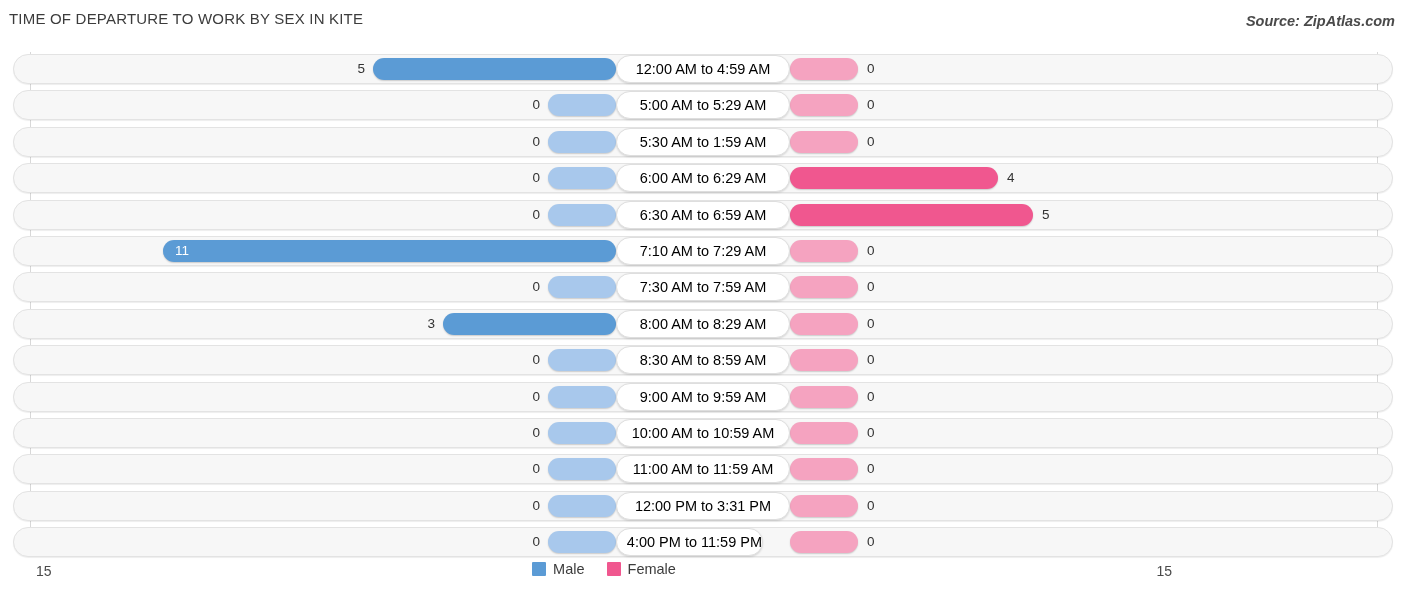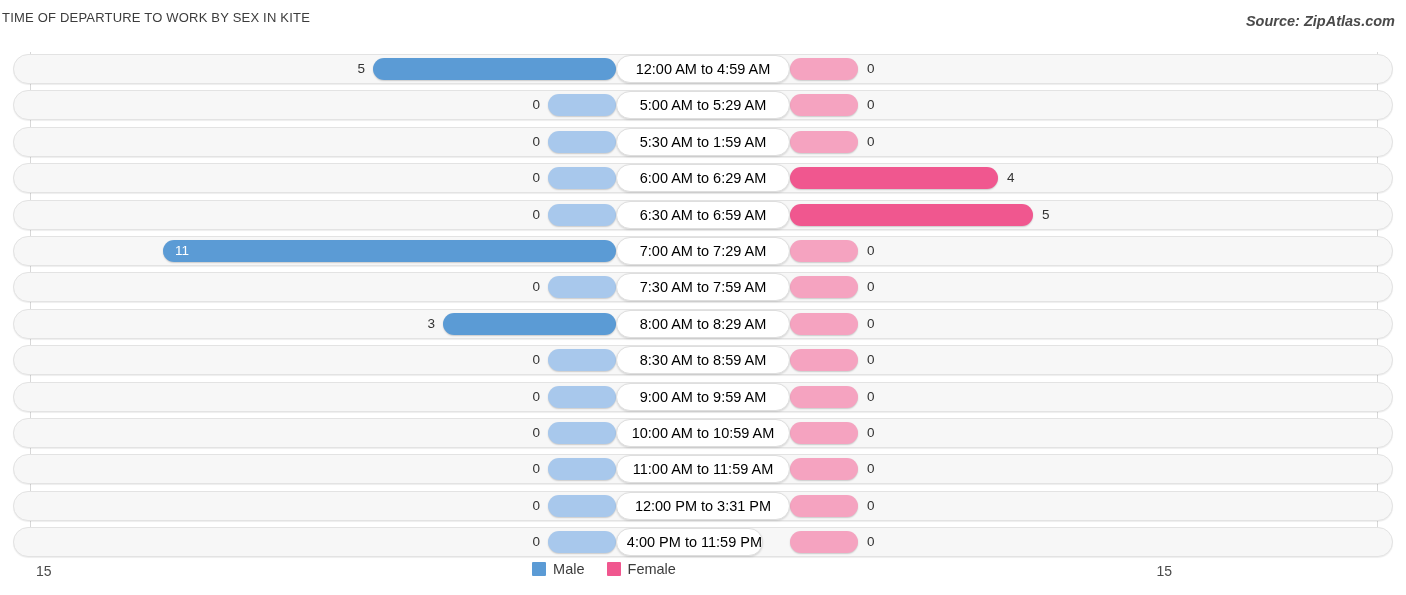--- a/index.html
+++ b/index.html
@@ -18,22 +18,22 @@
   }
 
   
   .header {
     position: absolute;
     top: 0; left: 0; right: 0;
     height: 44px;
   }
   .chart-title {
     position: absolute;
-    left: 2px; top: 10px;
-    font-size: 13px;
+    left: 9px; top: 10px;
+    font-size: 15px;
     letter-spacing: 0.2px;
     color: #3c3c3c;
     font-weight: 400;
     white-space: nowrap;
   }
   .chart-source {
     position: absolute;
     right: 11px; top: 13px;
     font-size: 14.5px;
     font-style: italic;
@@ -228,21 +228,21 @@
             <span class="pill-label">6:30 AM to 6:59 AM</span>
           </div>
         </div>
         <div class="row">
           <div class="track"></div>
           <div class="bar bar-male" style="left: 163px; width: 453px;"></div>
           <div class="bar bar-female zero" style="left: 790px; width: 68px;"></div>
           <div class="val val-left inside" style="left: 175px;">11</div>
           <div class="val val-right" style="left: 867px;">0</div>
           <div class="pill" style="left: 616px; width: 174px;">
-            <span class="pill-label">7:00 AM to 7:29 AM</span>
+            <span class="pill-label">7:10 AM to 7:29 AM</span>
           </div>
         </div>
         <div class="row">
           <div class="track"></div>
           <div class="bar bar-male zero" style="left: 548px; width: 68px;"></div>
           <div class="bar bar-female zero" style="left: 790px; width: 68px;"></div>
           <div class="val val-left" style="left: 496px; width: 44px;">0</div>
           <div class="val val-right" style="left: 867px;">0</div>
           <div class="pill" style="left: 616px; width: 174px;">
             <span class="pill-label">7:30 AM to 7:59 AM</span>

